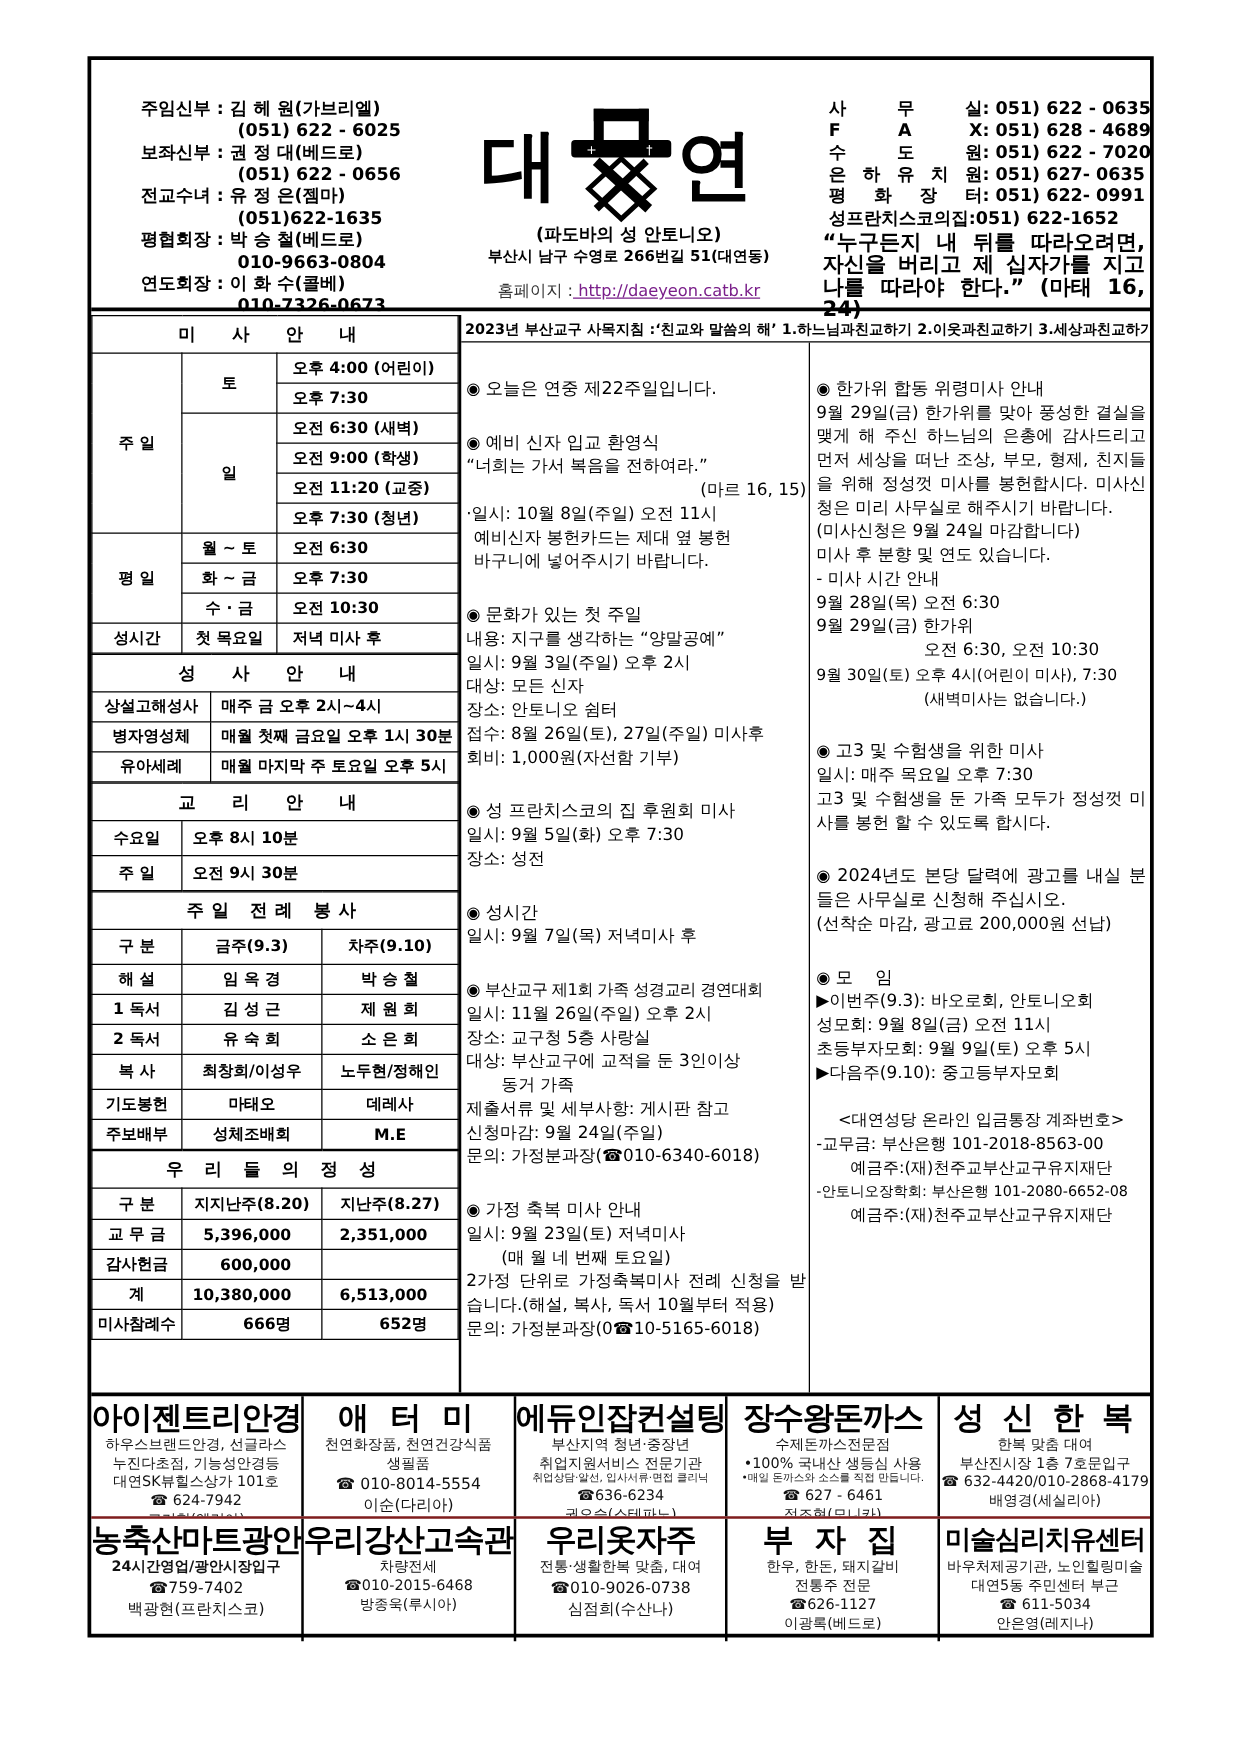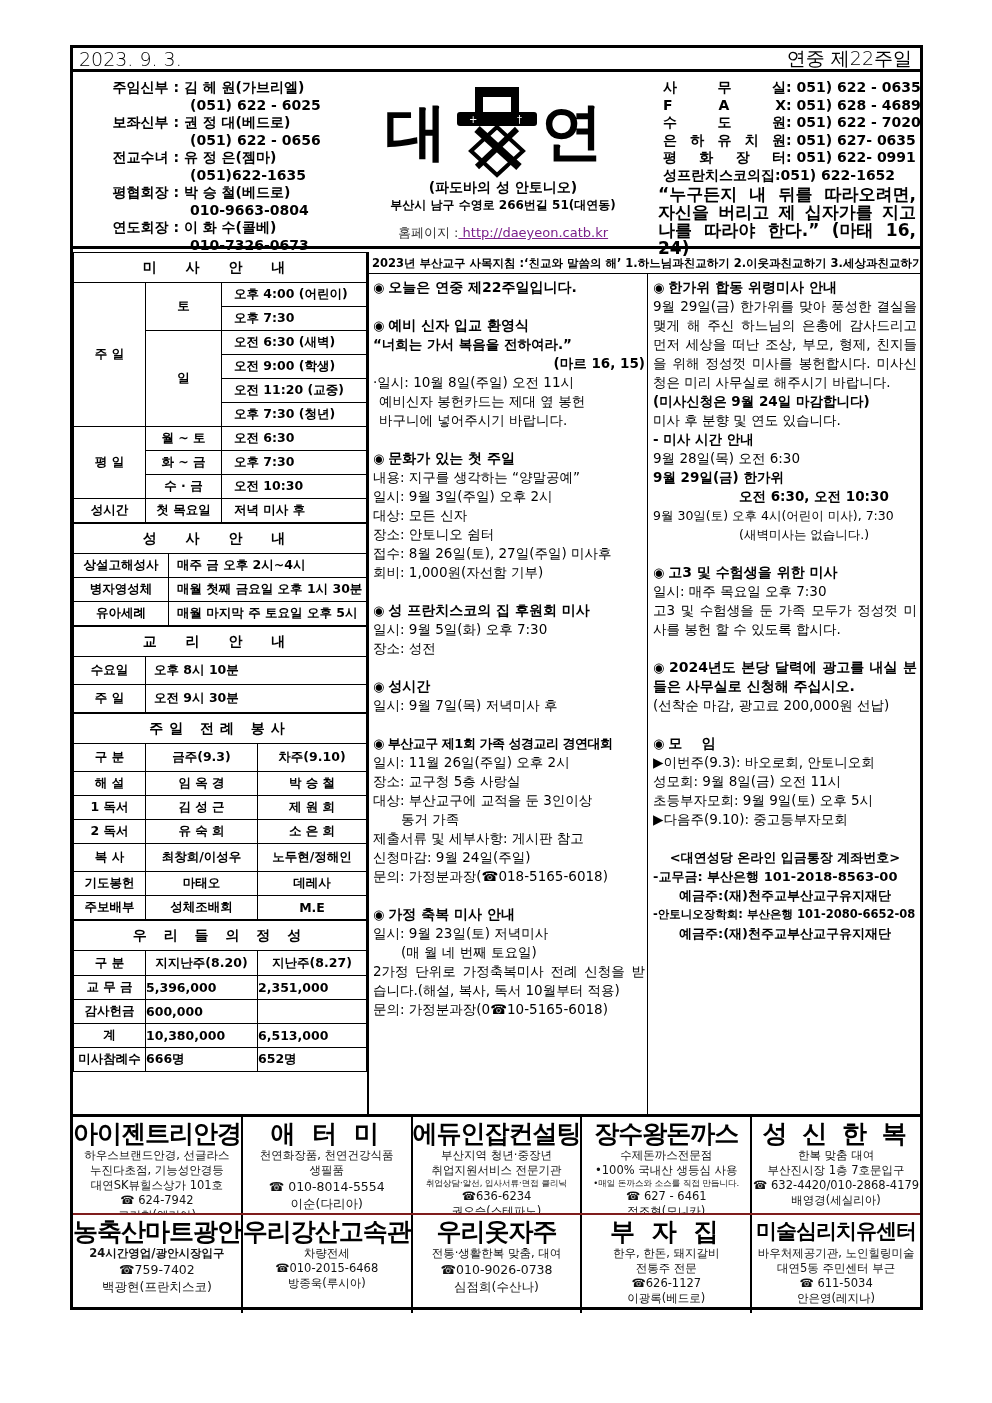--- a/index.html
+++ b/index.html
@@ -24,32 +24,32 @@
   .contacts .row { display: flex; white-space: nowrap; }
   .contacts .lbl { width: 123px; display: flex; justify-content: space-between; }
   .quote { position: absolute; left: 585px; top: 110px; width: 258px; font-size: 17px; font-weight: bold; line-height: 18px; text-align: justify; }
 
   .hline { position: absolute; left: 0; width: 847px; border-top: 3px solid #000; }
 
   .left { position: absolute; left: 0; top: 204px; width: 294px; }
   table { border-collapse: collapse; width: 100%; font-size: 12.5px; font-weight: bold; }
   td, th { border: 1px solid #000; text-align: center; height: 24px; font-weight: bold; }
   .sechead { font-size: 14px; letter-spacing: 12px; height: 30px; }
-  .num { text-align: left; padding-right: 24px; }
+  .num { text-align: right; padding-right: 24px; }
 
   .vsep { position: absolute; left: 294px; top: 204px; height: 862px; border-left: 2px solid #000; }
   .policy { position: absolute; left: 296px; top: 204px; width: 551px; height: 22px; font-size: 11.5px; font-weight: bold; padding-left: 3px; line-height: 22px; white-space: nowrap; border-bottom: 1px solid #000; }
   .col { position: absolute; top: 230px; font-size: 13.5px; line-height: 19px; }
   .col-mid { left: 300px; width: 272px; }
   .col-right { left: 580px; width: 264px; }
   .colsep { position: absolute; left: 574px; top: 226px; height: 840px; border-left: 1px solid #000; }
   .item { margin-bottom: 19px; }
-  .item-title { font-weight: bold; font-size: 14px; }
+  .item-title { font-weight: normal; font-size: 14px; margin-top: 24px; }
   .item-title .bullet { font-size: 13px; margin-right: 4px; }
-  .b { font-weight: bold; }
+  .b { font-weight: normal; }
   .indent { padding-left: 28px; }
   .indent2 { padding-left: 86px; }
   .right-align { text-align: right; }
   .justify { text-align: justify; }
   .center { text-align: center; }
 
   .ads { position: absolute; left: 0; top: 1066px; width: 847px; border-top: 3px solid #000; }
   .ad-row { display: flex; height: 98px; border-bottom: 2px solid #7f1d1d; }
   .ad-row:last-child { border-bottom: none; }
   .ad { flex: 1; border-right: 2px solid #000; text-align: center; overflow: hidden; padding-top: 2px; }
@@ -58,24 +58,20 @@
   .ad .line { font-size: 11.5px; line-height: 15px; white-space: nowrap; color: #111; }
   .ad .line.sm { font-size: 8.5px; line-height: 11px; }
   .ad .line.big { font-size: 12.5px; line-height: 17px; }
   .ad .line.b { font-weight: bold; }
 </style>
 </head>
 <body>
 
 <div class="page">
 
-  <div class="topbar">
-    <span class="date">2023. 9. 3.</span>
-    <span class="week">연중 제22주일</span>
-  </div>
 
   <div class="header">
     <div class="clergy">
       <div class="row"><span class="role">주임신부 :</span> <span>김 헤 원(가브리엘)</span></div>
       <div class="row phone">(051) 622 - 6025</div>
       <div class="row"><span class="role">보좌신부 :</span> <span>권 정 대(베드로)</span></div>
       <div class="row phone">(051) 622 - 0656</div>
       <div class="row"><span class="role">전교수녀 :</span> <span>유 정 은(젬마)</span></div>
       <div class="row phone">(051)622-1635</div>
       <div class="row"><span class="role">평협회장 :</span> <span>박 승 철(베드로)</span></div>
@@ -382,21 +378,21 @@
       <div>일시: 9월 7일(목) 저녁미사 후</div>
     </div>
     <div class="item">
       <div class="item-title" style="font-size:13px;letter-spacing:-0.5px"><span class="bullet">◉</span><span>부산교구 제1회 가족 성경교리 경연대회</span></div>
       <div>일시: 11월 26일(주일) 오후 2시</div>
       <div>장소: 교구청 5층 사랑실</div>
       <div>대상: 부산교구에 교적을 둔 3인이상</div>
       <div class="indent">동거 가족</div>
       <div>제출서류 및 세부사항: 게시판 참고</div>
       <div>신청마감: 9월 24일(주일)</div>
-      <div>문의: 가정분과장(☎018-5165-6018)</div>
+      <div>문의: 가정분과장(☎010-6340-6018)</div>
     </div>
     <div class="item">
       <div class="item-title"><span class="bullet">◉</span><span>가정 축복 미사 안내</span></div>
       <div>일시: 9월 23일(토) 저녁미사</div>
       <div class="indent">(매 월 네 번째 토요일)</div>
       <div class="justify">2가정 단위로 가정축복미사 전례 신청을 받습니다.(해설, 복사, 독서 10월부터 적용)</div>
       <div>문의: 가정분과장(0☎10-5165-6018)</div>
     </div>
   </div>
 

